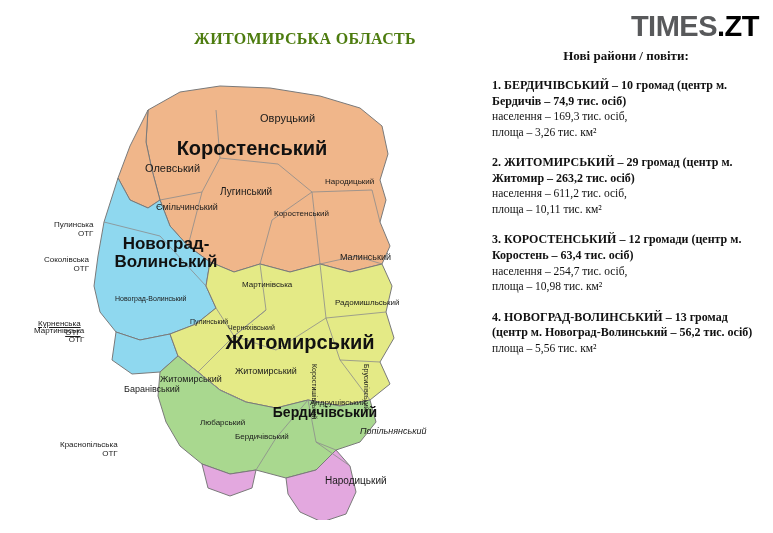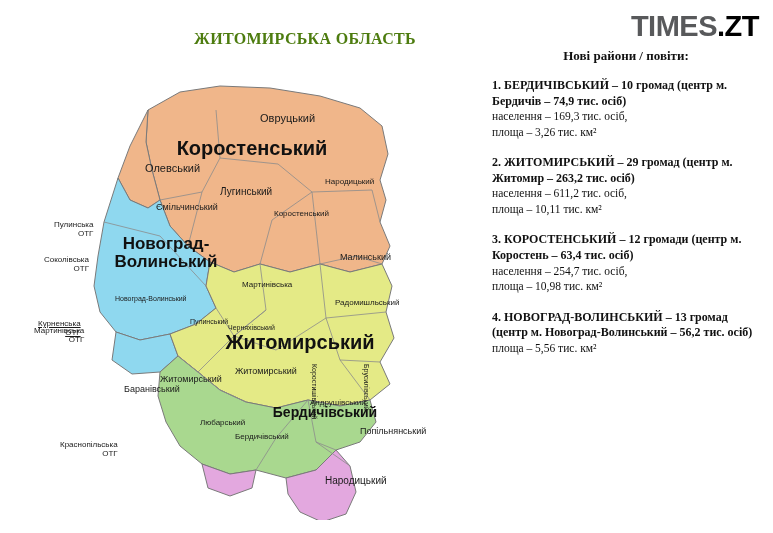--- a/index.html
+++ b/index.html
@@ -195,21 +195,21 @@
     <div class="sub-label" style="left:170px; top:268px; font-size:7px;">Пулинський</div>
     <div class="sub-label" style="left:208px; top:274px; font-size:7px;">Черняхівський</div>
     <div class="sub-label" style="left:104px; top:286px; font-size:9px;margin-top:48px;">Баранівський</div>
     <div class="sub-label" style="left:215px; top:316px; font-size:9px;">Житомирський</div>
     <div class="sub-label" style="left:298px; top:314px; font-size:7px; transform:rotate(90deg); transform-origin:left top;">Коростишівський</div>
     <div class="sub-label" style="left:350px; top:314px; font-size:7px; transform:rotate(90deg); transform-origin:left top;">Брусилівський</div>
     <div class="sub-label" style="left:140px; top:324px; font-size:9px;">Житомирський</div>
     <div class="sub-label" style="left:290px; top:348px; font-size:8px;">Андрушівський</div>
     <div class="sub-label" style="left:180px; top:368px; font-size:8px;">Любарський</div>
     <div class="sub-label" style="left:215px; top:382px; font-size:8px;">Бердичівський</div>
-    <div class="sub-label" style="left:340px; top:376px; font-size:9px;">Попільнянський</div>
+    <div class="sub-label" style="left:340px; top:376px; font-size:9px;font-style:italic;">Попільнянський</div>
     <div class="sub-label" style="left:305px; top:425px; font-size:10px;">Народицький</div>
 
     <div class="otg-label" style="left:34px; top:170px;">Пулинська
 ОТГ</div>
     <div class="otg-label" style="left:24px; top:205px;">Соколівська
 ОТГ</div>
     <div class="otg-label underline" style="left:18px; top:243px;">Курненська
 ОТГ</div>
     <div class="otg-label" style="left:14px; top:276px;">Мартинівська
 ОТГ</div>

